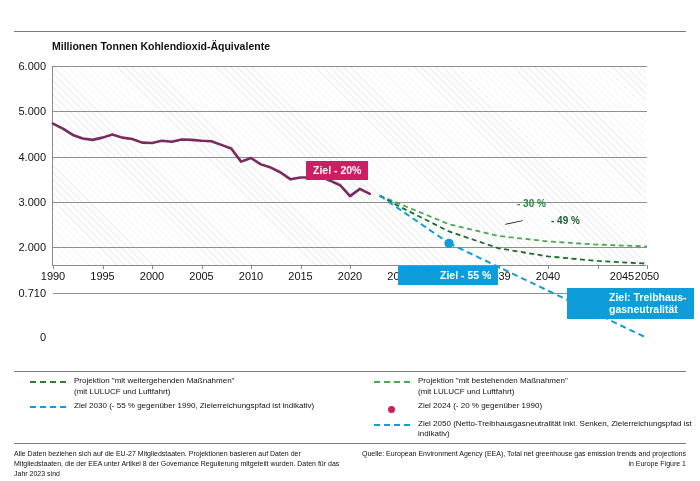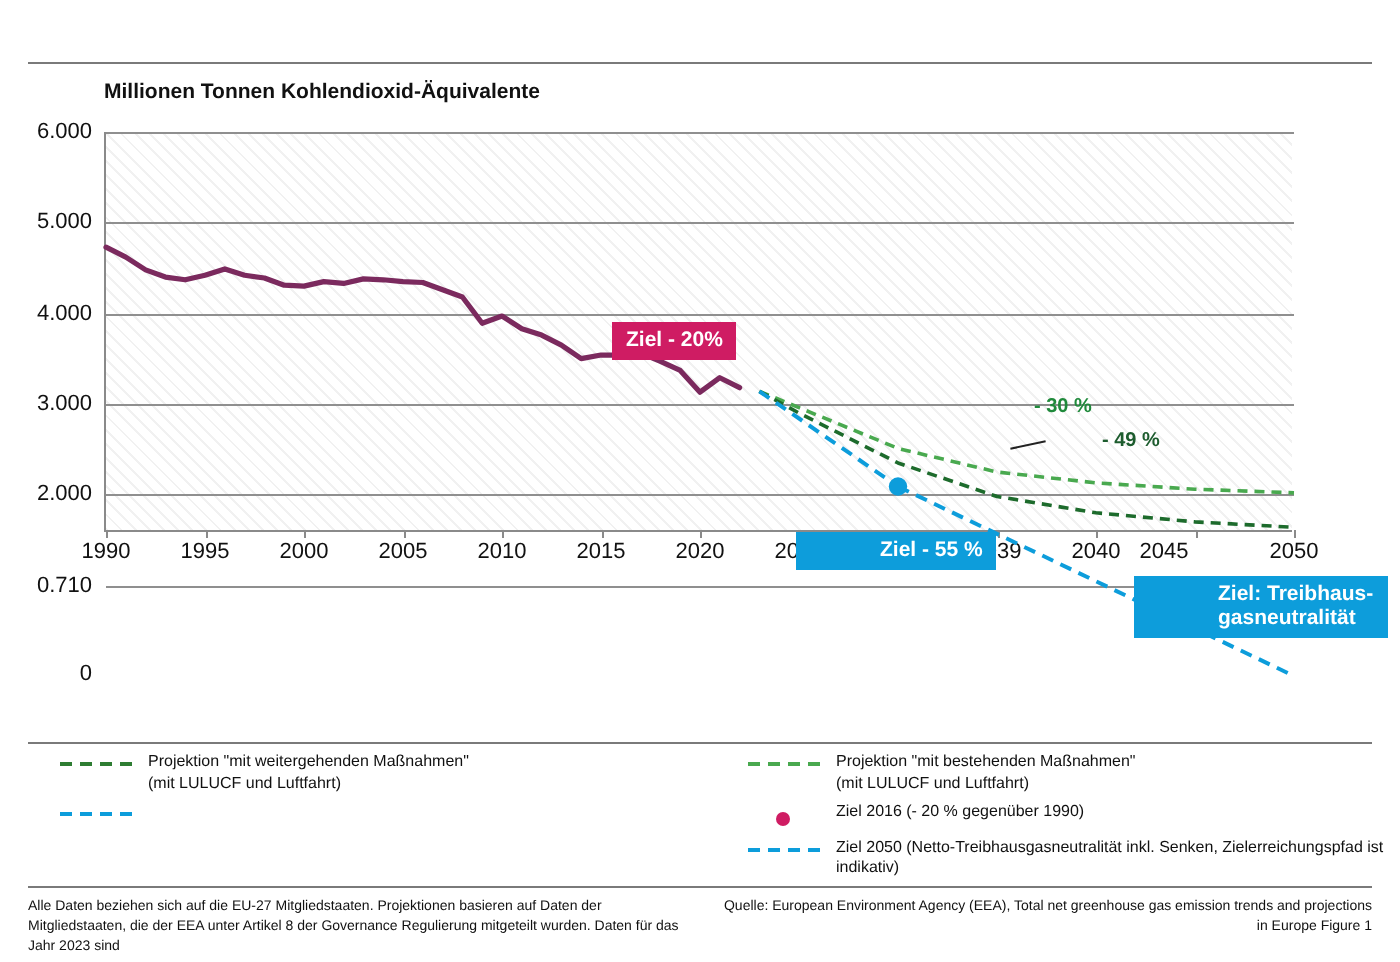--- a/index.html
+++ b/index.html
@@ -297,21 +297,21 @@
       <div class="tickmark" style="left:396px;"></div>
       <span class="xtick" style="left:396px;text-align:center;">2030</span>
 
       <div class="tickmark" style="left:445.5px;"></div>
       <span class="xtick" style="left:445.5px;">2039</span>
 
       <div class="tickmark" style="left:495px;"></div>
       <span class="xtick" style="left:495px;">2040</span>
 
       <div class="tickmark" style="left:544.5px;"></div>
-      <span class="xtick" style="left:529px;">2045</span>
+      <span class="xtick" style="left:569px;">2045</span>
 
       <div class="tickmark" style="left:594px;"></div>
       <span class="xtick" style="left:594px;">2050</span>
 
       <svg class="series" viewBox="0 0 594 272" preserveAspectRatio="none">
         <path id="path-historical" fill="none" stroke="#7b2a5e" stroke-width="2.6" stroke-linejoin="round" stroke-linecap="round" d="M0.00 57.57 L9.90 62.56 L19.80 68.91 L29.70 72.53 L39.60 73.89 L49.50 71.63 L59.40 68.45 L69.30 71.63 L79.20 72.99 L89.10 76.61 L99.00 77.07 L108.90 74.80 L118.80 75.71 L128.70 73.44 L138.60 73.89 L148.50 74.80 L158.40 75.25 L168.30 78.88 L178.20 82.51 L188.10 95.65 L198.00 92.03 L207.90 98.37 L217.80 101.55 L227.70 106.53 L237.60 113.33 L247.50 111.52 L257.40 111.52 L267.30 110.61 L277.20 114.69 L287.10 119.23 L297.00 130.11 L306.90 122.85 L316.80 127.84"></path>
         <path id="path-existing" fill="none" stroke="#49a94f" stroke-width="1.8" stroke-dasharray="5,3.5" stroke-linejoin="round" d="M326.70 129.65 L346.50 137.81 L396.00 158.21 L445.50 170.00 L495.00 175.44 L544.50 178.61 L594.00 180.43"></path>
         <path id="path-additional" fill="none" stroke="#1d6b2c" stroke-width="1.8" stroke-dasharray="5,3.5" stroke-linejoin="round" d="M326.70 129.65 L346.50 140.53 L396.00 165.47 L445.50 182.24 L495.00 190.40 L544.50 194.93 L594.00 197.65"></path>
         <path id="path-target2030" fill="none" stroke="#0d9ddb" stroke-width="2" stroke-dasharray="6,4" stroke-linejoin="round" d="M326.70 129.65 L396.00 177.25"></path>
         <path id="path-target2050" fill="none" stroke="#0d9ddb" stroke-width="2" stroke-dasharray="6,4" stroke-linejoin="round" d="M396.00 177.25 L594.00 272.00"></path>
@@ -335,34 +335,35 @@
 
   <div class="legend">
     <div class="legend-col left">
       <div class="legend-item">
         <span class="swatch sw-green-dash"></span>
         <span>Projektion "mit weitergehenden Maßnahmen"</span>
         <span class="legend-sub">(mit LULUCF und Luftfahrt)</span>
       </div>
       <div class="legend-item">
         <span class="swatch sw-blue-dash"></span>
+        <span>Ziel 2030 (- 55 % gegenüber 1990, Zielerreichungspfad ist indikativ)</span>
       </div>
     </div>
 
     <div class="legend-col right">
       <div class="legend-item">
         <span class="swatch sw-green-dash-light"></span>
         <span>Projektion "mit bestehenden Maßnahmen"</span>
         <span class="legend-sub">(mit LULUCF und Luftfahrt)</span>
       </div>
       <div class="legend-item">
         <span class="swatch sw-dot">
             <i></i>
           </span>
-        <span>Ziel 2016 (- 20 % gegenüber 1990)</span>
+        <span>Ziel 2024 (- 20 % gegenüber 1990)</span>
       </div>
       <div class="legend-item">
         <span class="swatch sw-blue-dash"></span>
         <span>Ziel 2050 (Netto-Treibhausgasneutralität inkl. Senken, Zielerreichungspfad ist indikativ)</span>
       </div>
     </div>
   </div>
 
   <div class="legend-rule-bottom"></div>
 

